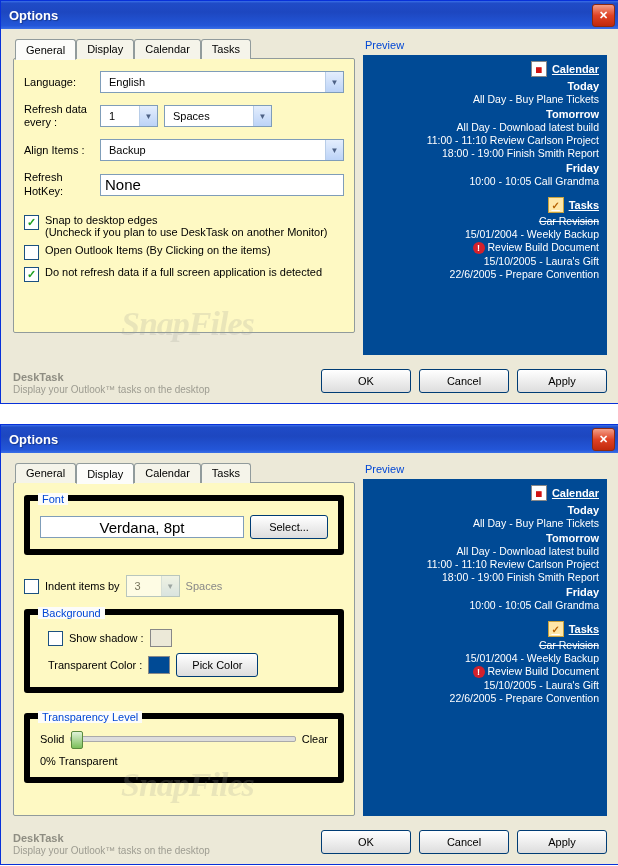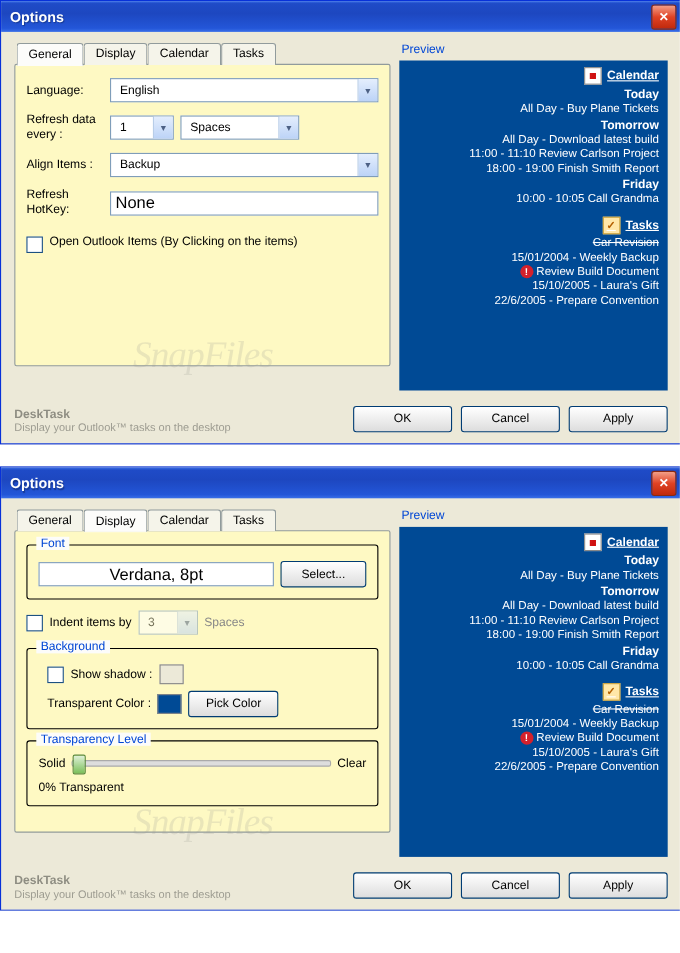--- a/index.html
+++ b/index.html
@@ -32,26 +32,26 @@
 .preview-box{flex:1;background:#004a95;color:#fff;font-family:Verdana,Tahoma,sans-serif;font-size:11px;padding:6px 8px 10px;min-height:300px;box-sizing:border-box}
 .pv-head{display:flex;justify-content:flex-end;align-items:center;gap:5px;font-weight:bold;text-decoration:underline;margin-bottom:2px}
 .pv-sub{text-align:right;font-weight:bold;margin-top:3px;margin-bottom:1px}
 .pv-line{text-align:right;margin-bottom:1px;font-size:10.5px}
 .strike{text-decoration:line-through}
 .tasks-head{display:flex;justify-content:flex-end;align-items:center;gap:5px;font-weight:bold;text-decoration:underline;margin-top:10px;margin-bottom:2px}
 .ico{width:14px;height:14px;display:inline-flex;align-items:center;justify-content:center;font-size:10px}
 .ico-cal{background:#fff;color:#c00;border:1px solid #888;font-size:7px;line-height:1}
 .ico-task{background:#ffe7a8;border:1px solid #c9a23d;color:#b45f00}
 .ico-alert{width:12px;height:12px;background:#d4212c;border-radius:50%;color:#fff;font-weight:bold;font-size:9px}
-.group{border:1px solid #000000;border-radius:3px;margin-bottom:10px;position:relative;padding:14px 10px 10px}
+.group{border:6px solid #000000;border-radius:3px;margin-bottom:20px;position:relative;padding:14px 10px 10px}
 .group-title{position:absolute;top:-8px;left:8px;background:#fcfcfa;padding:0 4px;color:#0046d5;font-size:11px}
 .swatch{width:20px;height:16px;border:1px solid #888;display:inline-block}
 .slider{flex:1;height:4px;background:#ddd;position:relative;border:1px solid #aaa;border-radius:2px}
 .slider-thumb{position:absolute;left:0;top:-6px;width:10px;height:16px;background:linear-gradient(to bottom,#dff1d8,#7bbf5a);border:1px solid #5a8a3e;border-radius:2px}
-.watermark{position:absolute;left:120px;bottom:20px;font-size:34px;font-weight:normal;font-style:italic;color:rgba(160,160,150,.22);pointer-events:none;letter-spacing:-1px;font-family:Verdana}
+.watermark{position:absolute;left:120px;bottom:20px;font-size:34px;font-weight:bold;font-style:italic;color:rgba(160,160,150,.22);pointer-events:none;letter-spacing:-1px;font-family:Verdana}
 </style>
 </head>
 <body>
 
 <div class="stack">
 
 <div class="window">
  <div class="titlebar">
   <div class="titlebar-title">Options</div>
   <div class="close-btn">
@@ -93,22 +93,33 @@
      </div>
     </div>
     <div class="row">
      <div class="lbl" style="line-height:1.2">Refresh HotKey:</div>
      <div class="input-box" style="flex:1">
       <span>None</span>
      </div>
     </div>
     <div style="height:6px"></div>
     <div class="chkrow">
+     <div class="chk checked"></div>
+     <div>
+      <span>Snap to desktop edges</span><br>
+      <span>(Uncheck if you plan to use DeskTask on another Monitor)</span>
+     </div>
+    </div>
+    <div class="chkrow">
      <div class="chk"></div>
      <div>Open Outlook Items (By Clicking on the items)</div>
+    </div>
+    <div class="chkrow">
+     <div class="chk checked"></div>
+     <div>Do not refresh data if a full screen application is detected</div>
     </div>
    </div>
   </div>
   <div class="right-col" style="display:flex;flex-direction:column">
    <div class="preview-label">Preview</div>
    <div class="preview-box">
     <div class="pv-head">
               <span class="ico ico-cal">▦</span>
               <span>Calendar</span>
             </div>

